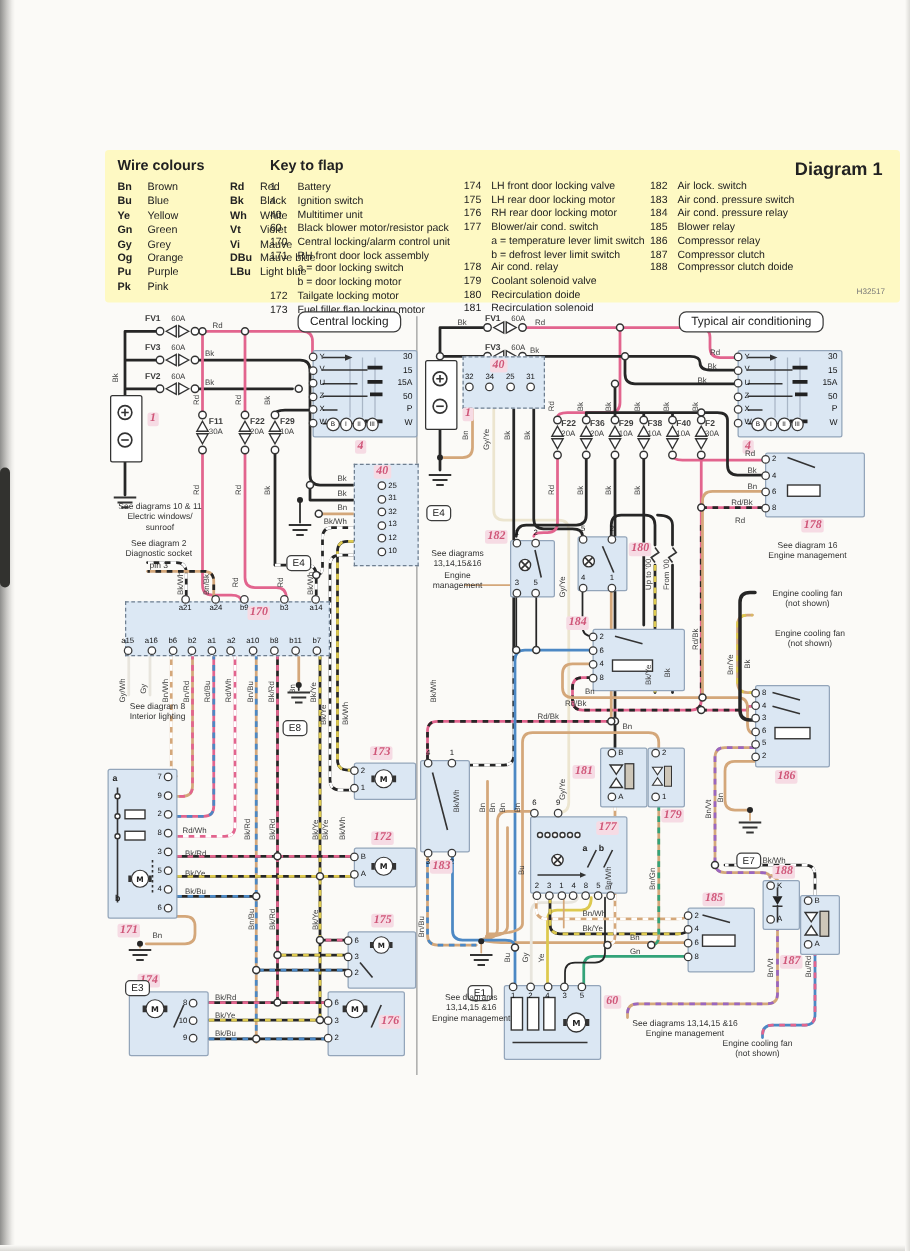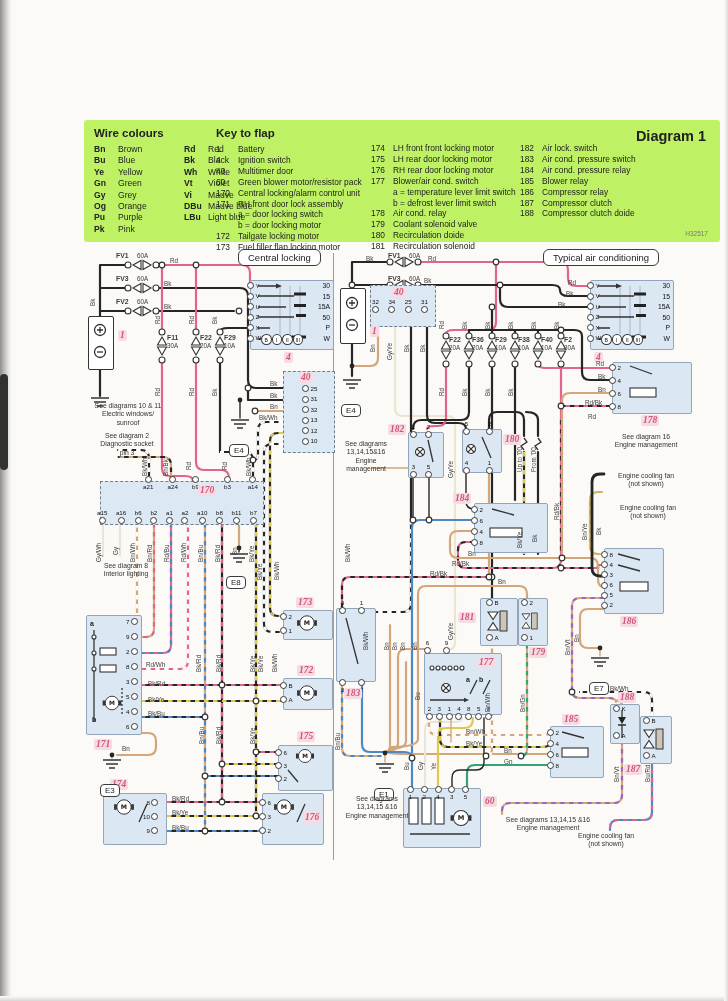--- a/index.html
+++ b/index.html
@@ -30,21 +30,21 @@
   .oWh{stroke:#ffffff}.oRd{stroke:#e2648e}.oBk{stroke:#262626}.oYe{stroke:#ddc94f}
   .oBu{stroke:#4c88c4}.oGn{stroke:#33a379}.oVt{stroke:#9a66c0}
   .nd{fill:#fff;stroke:#333;stroke-width:1.2}
   .fd{fill:#262626;stroke:none}
   .sym{stroke:#333;stroke-width:1.3;fill:none}
   .symf{stroke:#333;stroke-width:1.1;fill:#fff}
   .grid{stroke:#a9b6c6;stroke-width:1}
   .mtext{font:bold 7px "DejaVu Sans",sans-serif;fill:#222;text-anchor:middle}
 
   
-  #header{position:absolute;left:84px;top:120px;width:636px;height:122px;background:#bef264;border-radius:3px;z-index:5}
+  #header{position:absolute;left:84px;top:120px;width:636px;height:122px;background:#fef9c3;border-radius:3px;z-index:5}
   #header .block-title{font-weight:bold;font-size:11.5px;color:#222}
   .leg-row{display:flex;font-size:8.6px;color:#222;line-height:11.4px}
   .leg-abbr{width:24px;font-weight:bold}
   .leg-name{width:56px}
   .key-row{display:flex;font-size:8.4px;color:#222;line-height:10.9px}
   .key-num{width:22px;flex:none}
   .key-label{white-space:nowrap}
   #diagram-title{position:absolute;right:14px;top:8px;font-weight:bold;font-size:14.5px;color:#222}
   #scan-ref{position:absolute;right:12px;bottom:5px;font-size:6.5px;color:#777}
 
@@ -397,25 +397,25 @@
         <div class="key-row">
           <span class="key-num">1</span>
           <span class="key-label">Battery</span>
         </div>
         <div class="key-row">
           <span class="key-num">4</span>
           <span class="key-label">Ignition switch</span>
         </div>
         <div class="key-row">
           <span class="key-num">40</span>
-          <span class="key-label">Multitimer door</span>
+          <span class="key-label">Multitimer unit</span>
         </div>
         <div class="key-row">
           <span class="key-num">60</span>
-          <span class="key-label">Green blower motor/resistor pack</span>
+          <span class="key-label">Black blower motor/resistor pack</span>
         </div>
         <div class="key-row">
           <span class="key-num">170</span>
           <span class="key-label">Central locking/alarm control unit</span>
         </div>
         <div class="key-row">
           <span class="key-num">171</span>
           <span class="key-label">RH front door lock assembly</span>
         </div>
         <div class="key-row">
@@ -433,21 +433,21 @@
         <div class="key-row">
           <span class="key-num">173</span>
           <span class="key-label">Fuel filler flap locking motor</span>
         </div>
         </div>
     </div>
     <div style="position:absolute;left:287px;top:23px">
 
       <div class="key-row">
         <span class="key-num">174</span>
-        <span class="key-label">LH front front locking motor</span>
+        <span class="key-label">LH front door locking valve</span>
       </div>
       <div class="key-row">
         <span class="key-num">175</span>
         <span class="key-label">LH rear door locking motor</span>
       </div>
       <div class="key-row">
         <span class="key-num">176</span>
         <span class="key-label">RH rear door locking motor</span>
       </div>
       <div class="key-row">

